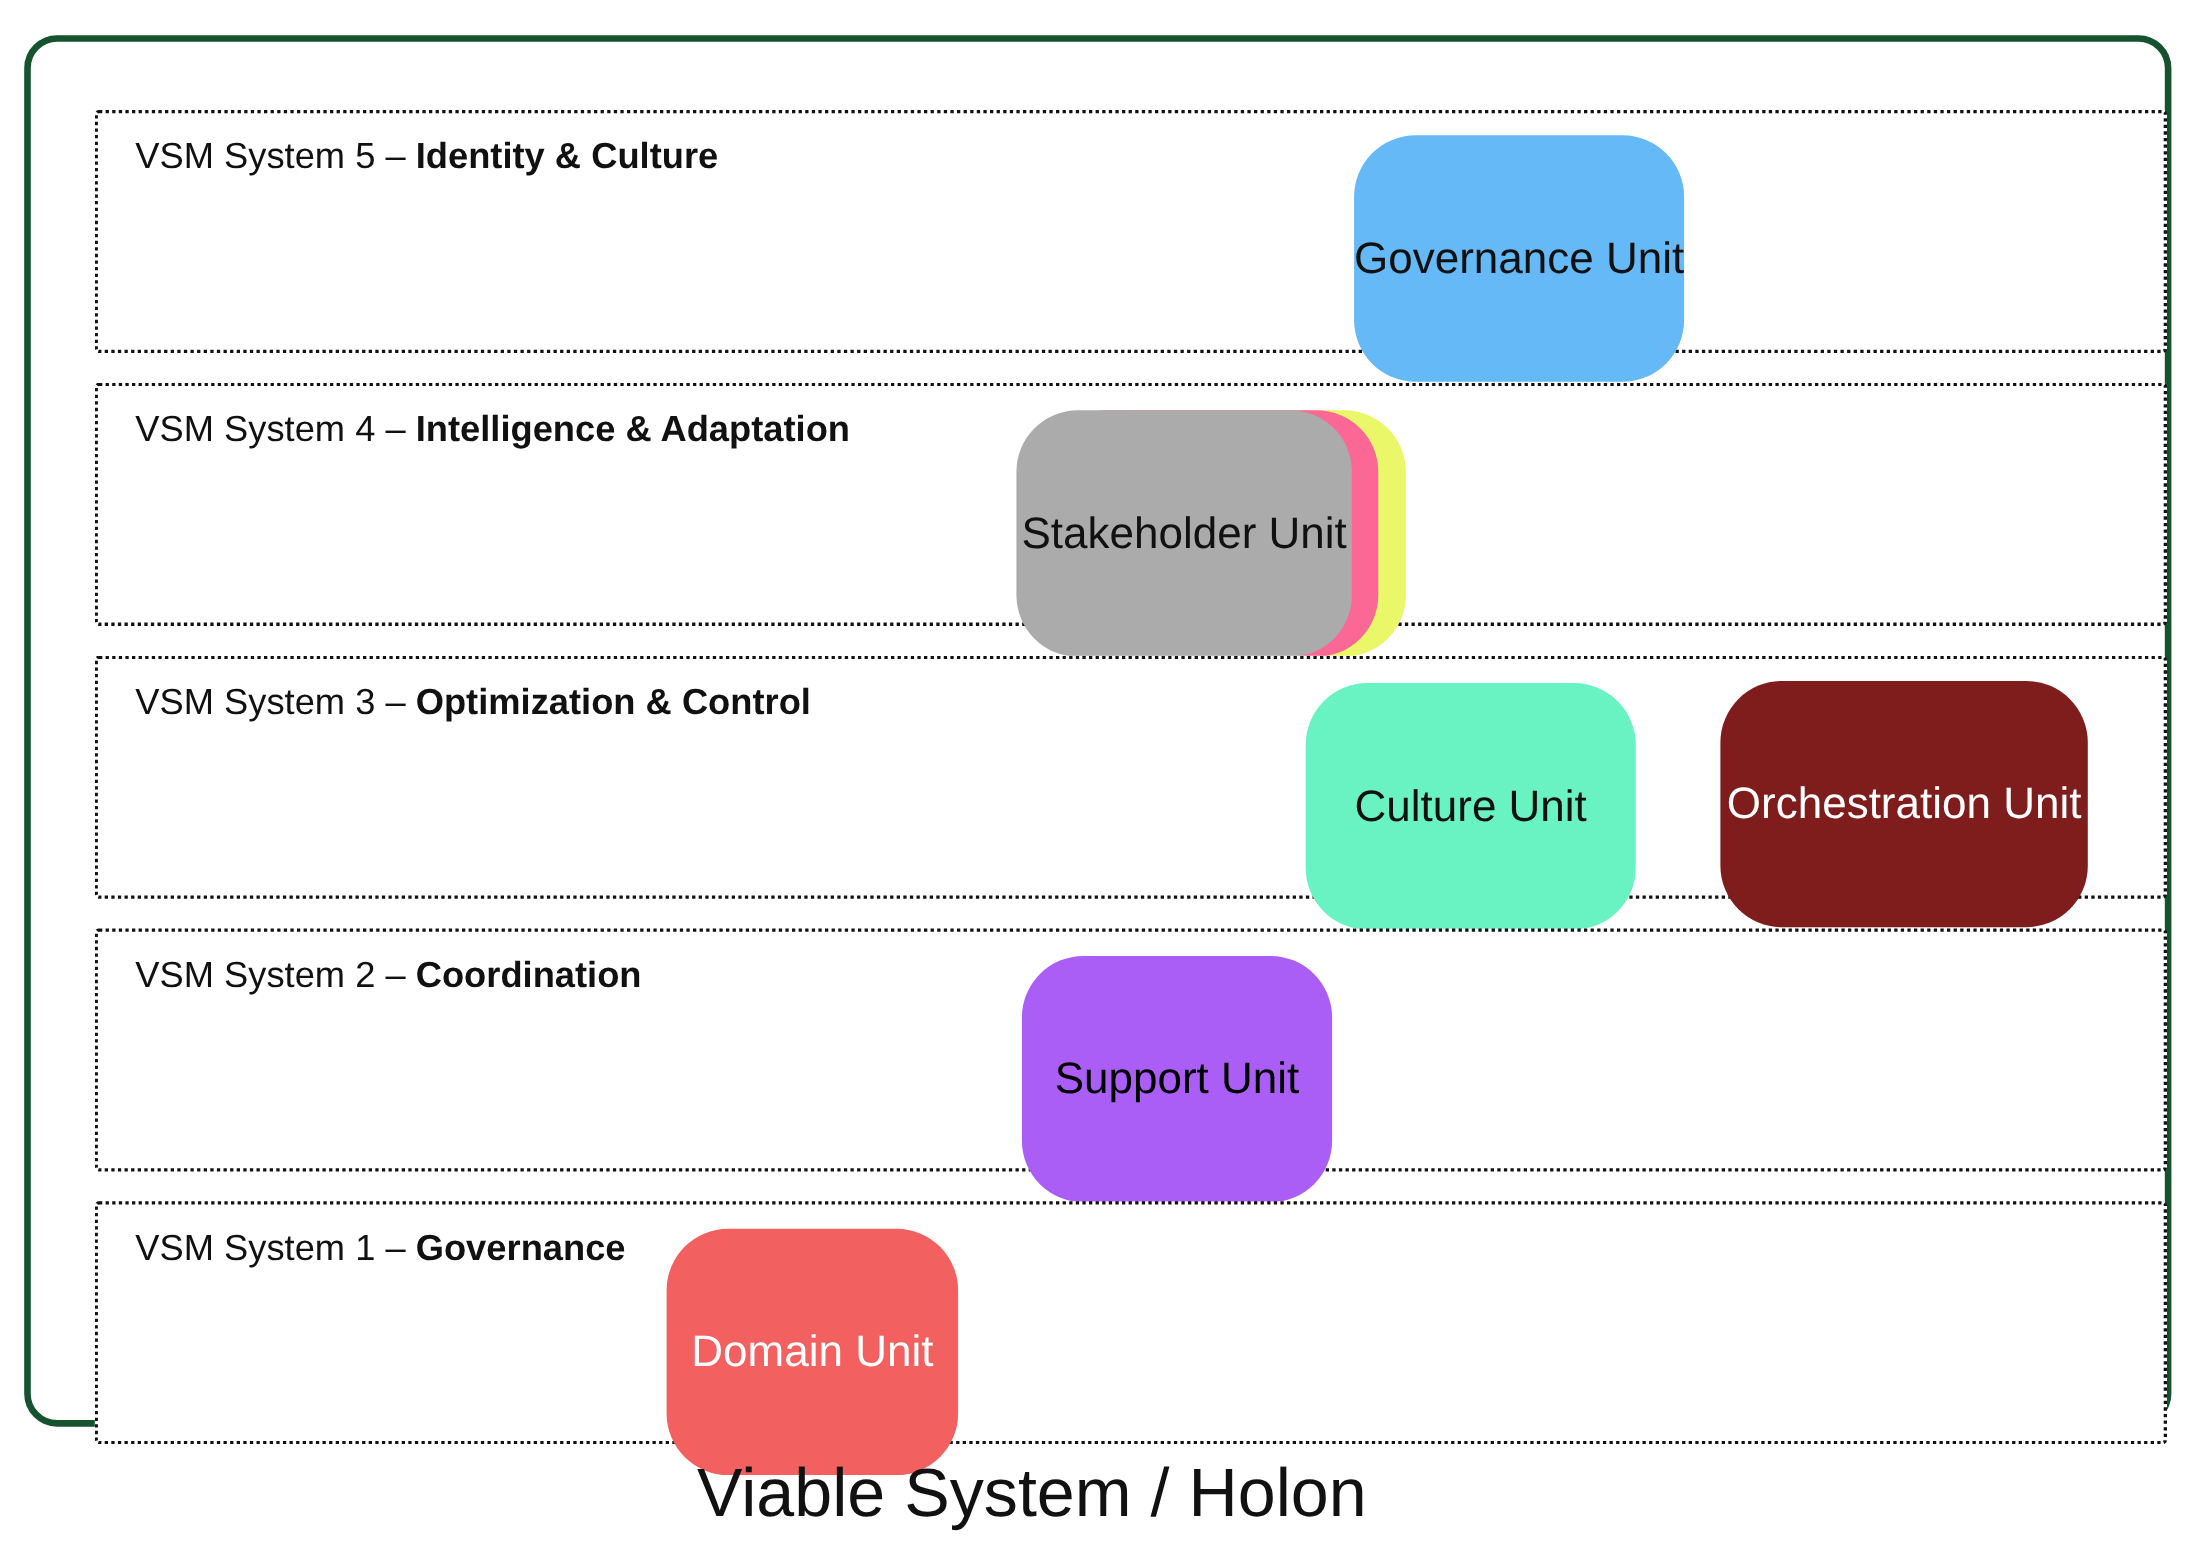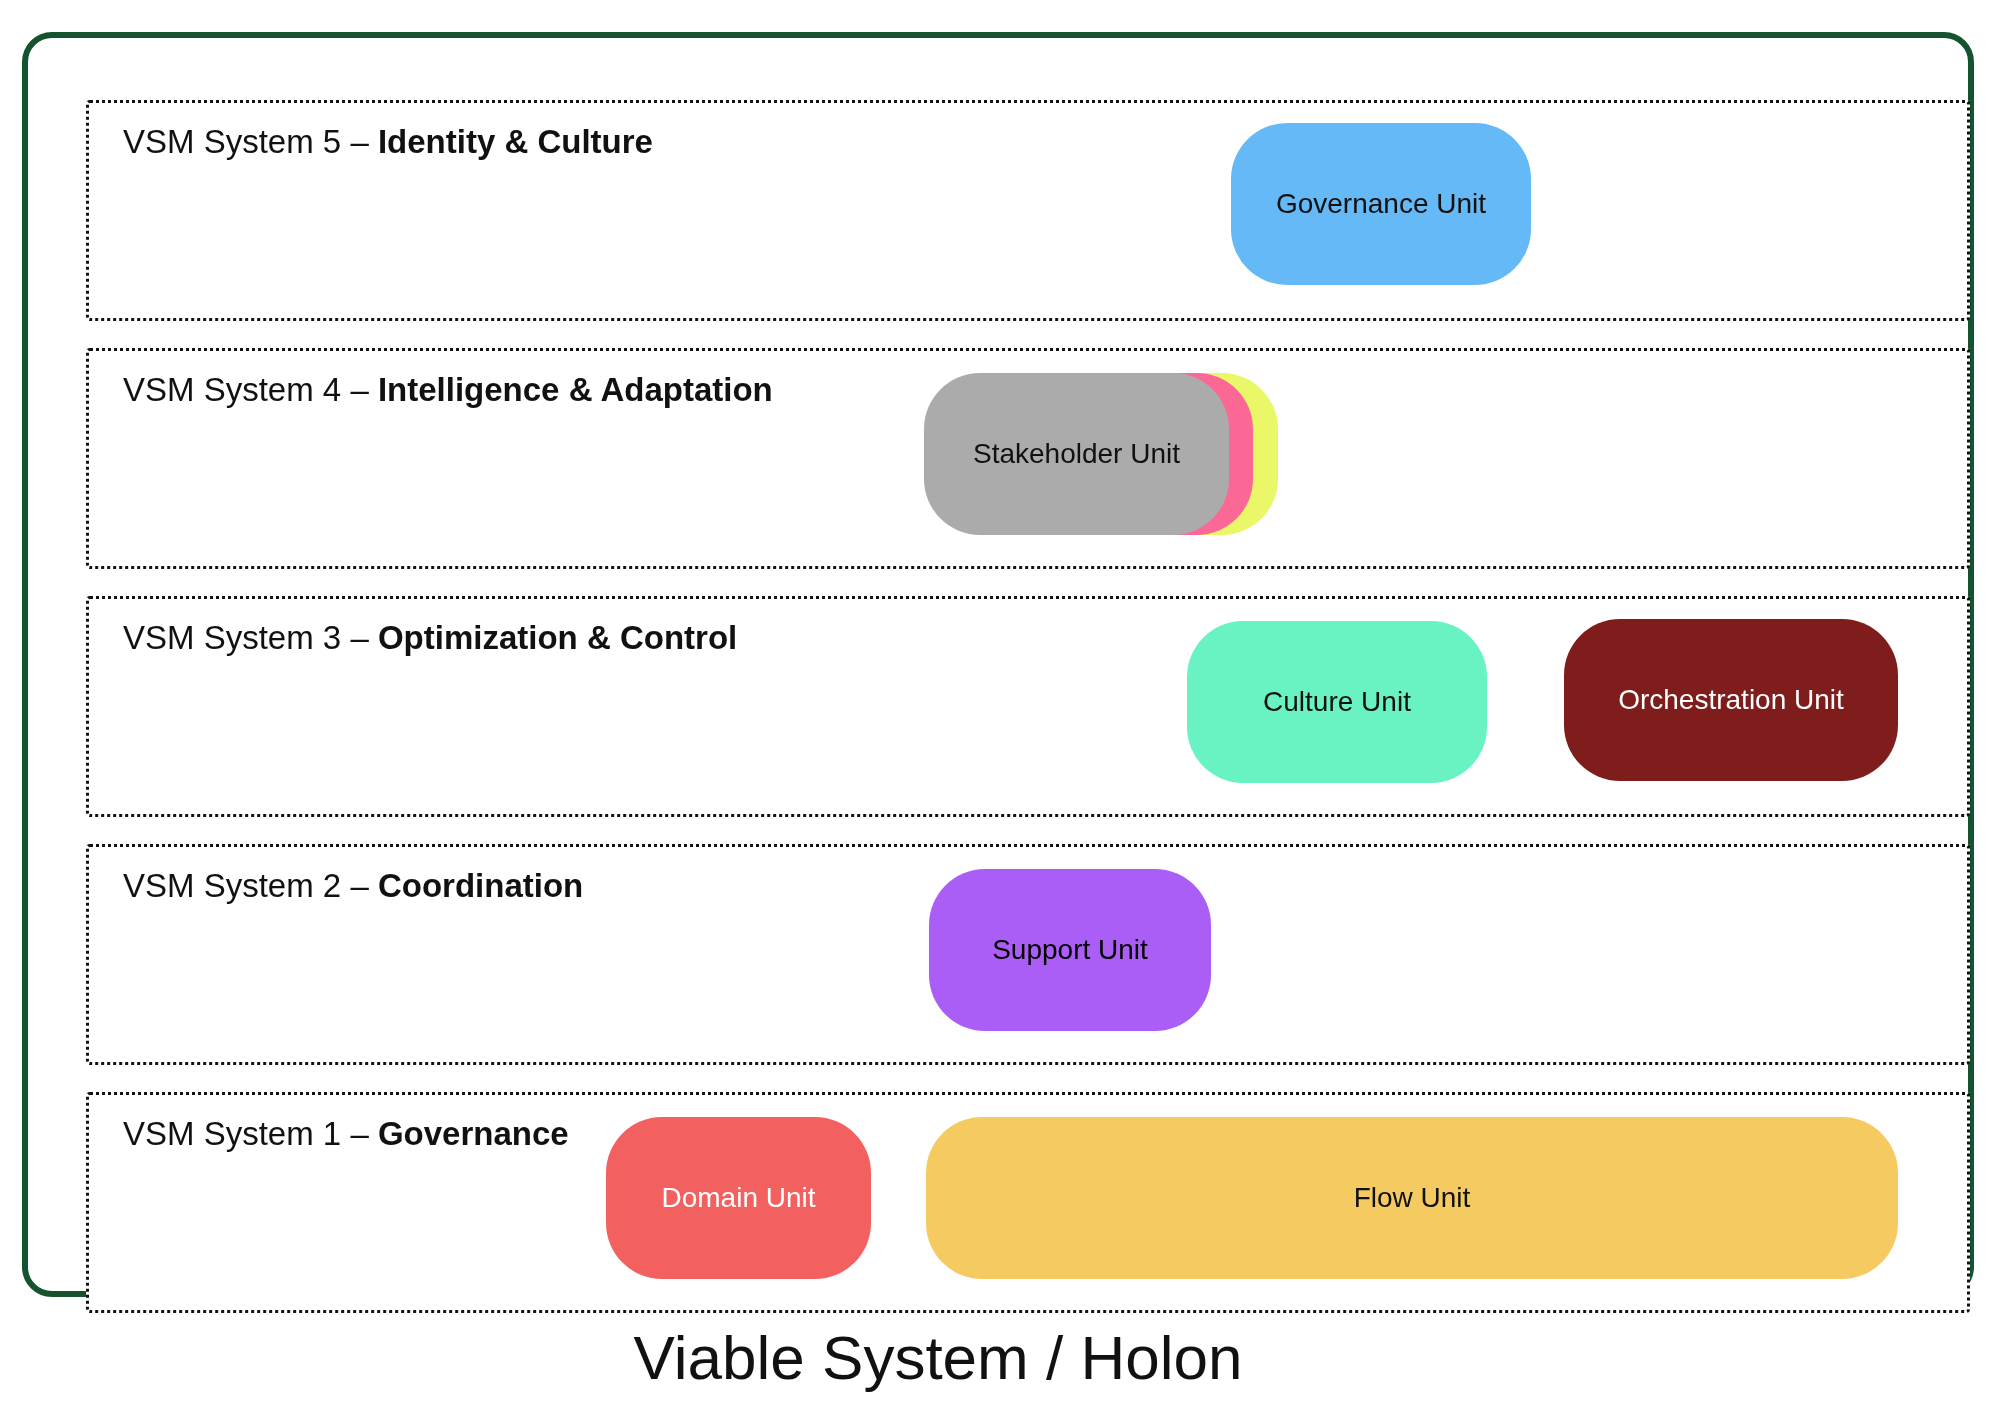--- a/index.html
+++ b/index.html
@@ -45,26 +45,26 @@
     left: 34px;
     top: 18px;
     font-size: 33px;
     line-height: 42px;
     white-space: nowrap;
     color: #111111;
   }
   .row-label b { font-weight: 700; }
   .unit {
     position: absolute;
-    height: 162px;
+    height: 224px;
     border-radius: 56px;
     display: flex;
     align-items: center;
     justify-content: center;
-    font-size: 28px;
+    font-size: 40px;
     text-align: center;
     white-space: nowrap;
   }
   
   .u-governance   { left: 1142px; top: 20px; width: 300px; }
   .u-stk-yellow   { left: 886px;  top: 22px; width: 303px; }
   .u-stk-pink     { left: 861px;  top: 22px; width: 303px; }
   .u-stakeholder  { left: 835px;  top: 22px; width: 305px; }
   .u-service      { left: 1098px; top: 22px; width: 300px; }
   .u-orchestration{ left: 1475px; top: 20px; width: 334px; }
@@ -122,19 +122,18 @@
       </div>
       <div class="unit u-support" style="background: rgb(171, 94, 246); color: #000000;">Support Unit</div>
     </section>
 
     <section class="row row-s1">
       <div class="row-label">
         <span>VSM System 1 –</span>
         <b>Governance</b>
       </div>
       <div class="unit u-domain" style="background: rgb(242, 96, 96); color: rgb(255, 255, 255);">Domain Unit</div>
-      <div class="unit u-flow" style="background: rgb(245, 203, 97); color: rgb(17, 17, 17);">Flow Unit</div>
     </section>
 
   </div>
 
   <div class="diagram-title">Viable System / Holon</div>
 </div>
 
 </body></html>

